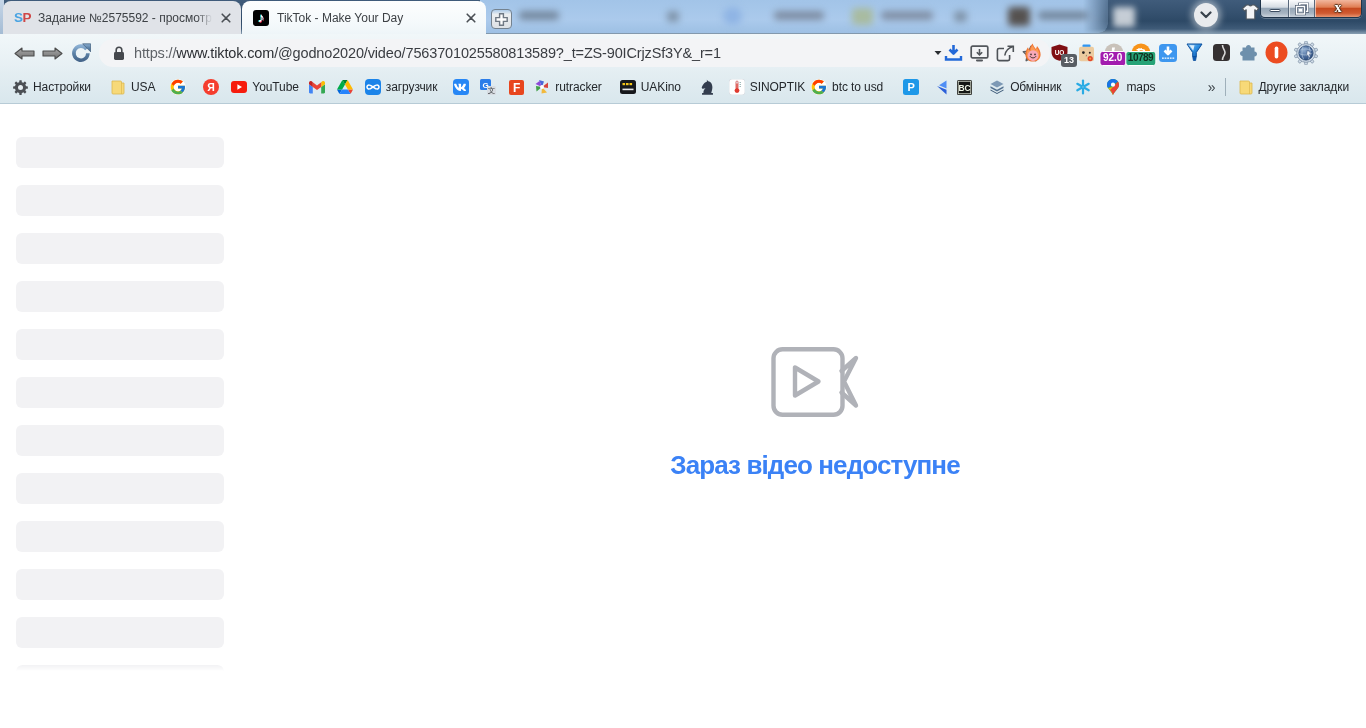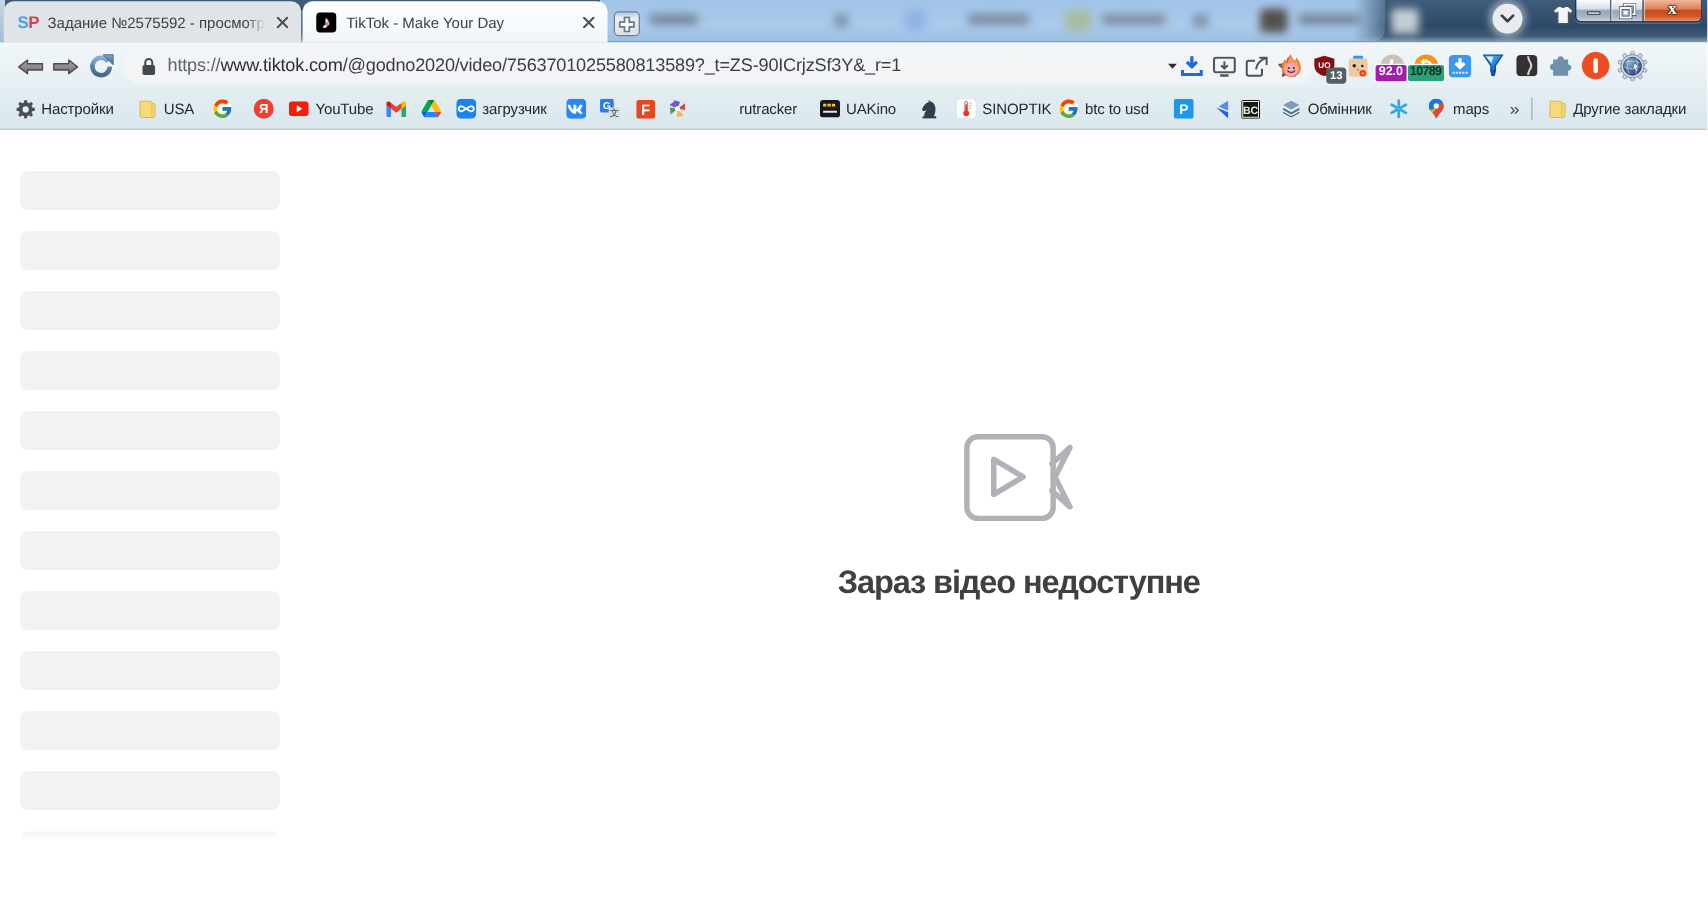--- a/index.html
+++ b/index.html
@@ -97,21 +97,21 @@
   .bm-overflow { margin-left:auto; color:#3c4348; font-size:14px; padding:0 8px; letter-spacing:-1px; }
   .bm-sep { width:1px; height:18px; background:#9fb0ba; margin:0 6px 0 2px; }
   .bm-other { margin-right:13px; }
 
   
   .content { position:absolute; left:0; top:104px; width:1366px; height:624px; background:#fff; }
   .sidebar { position:absolute; left:16px; top:0; width:208px; height:624px; }
   .skel { position:absolute; left:0; width:208px; height:31px; border-radius:6px; background:#f2f2f4; }
   .main { position:absolute; left:264px; top:0; width:1102px; height:624px; text-align:center; }
   .main-icon { position:absolute; left:50%; top:243px; transform:translateX(-50%); }
-  .main-title { position:absolute; left:0; right:0; top:346px; font-size:26px; font-weight:bold; color:#404040; letter-spacing:-0.9px; }
+  .main-title { position:absolute; left:0; right:0; top:346px; font-size:26px; font-weight:bold; color:#3b82f6; letter-spacing:-0.9px; }
   .main-sub { position:absolute; left:0; right:0; top:387px; font-size:16.3px; color:rgba(22,24,35,.76); letter-spacing:-0.15px; }
 </style>
 </head>
 <body>
 
 <div class="screen">
 
   <div class="titlebar">
     <div class="titlebar-left-edge"></div>
 
@@ -481,21 +481,21 @@
       </span>
     </div>
     <div class="bm" style="margin-left:4px;">
       <span class="bm-icon">
         <svg width="15" height="15" viewBox="0 0 15 15">
             <rect width="15" height="15" rx="2" fill="#e8461e"></rect>
             <text x="7.5" y="12" text-anchor="middle" font-size="12" font-weight="bold" fill="#fff" font-family="Liberation Sans, sans-serif">F</text>
           </svg>
       </span>
     </div>
-    <div class="bm" style="margin-left:2px;gap:36px;">
+    <div class="bm" style="margin-left:2px;">
       <span class="bm-icon">
         <svg width="16" height="16" viewBox="0 0 16 16">
           <g>
               <path d="M8 8 L5 1 L10 2.5 Z" fill="#4a66d8"></path>
               <path d="M8 8 L14 3.5 L14 9 Z" fill="#d8443e"></path>
               <path d="M8 8 L13 13.5 L7.5 14.5 Z" fill="#f2b93c"></path>
               <path d="M8 8 L2.5 12.5 L2 7 Z" fill="#42a047"></path>
               <path d="M8 8 L1.5 5 L5.5 2 Z" fill="#8e4ad8"></path>
               <circle cx="8" cy="8" r="2" fill="#fff"></circle>
             </g>

